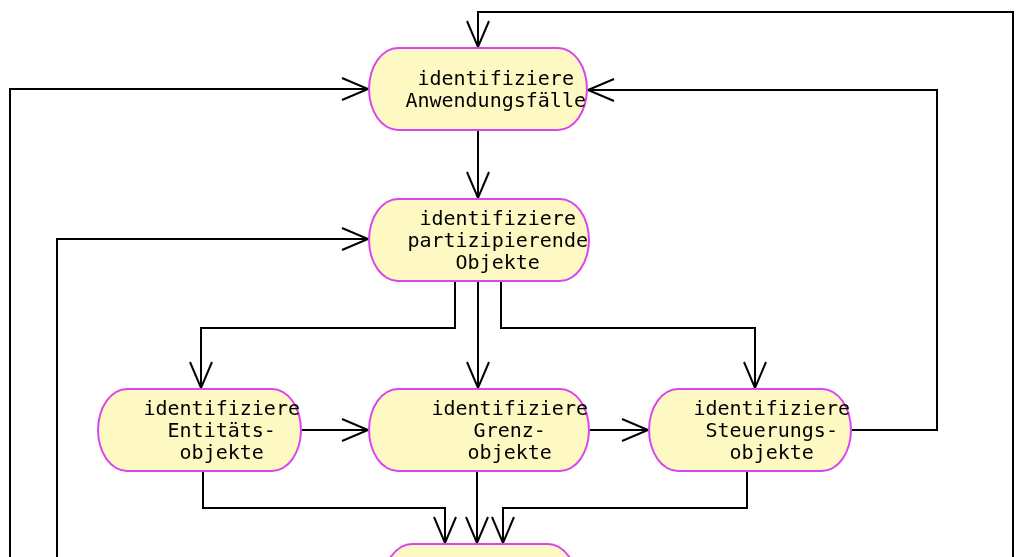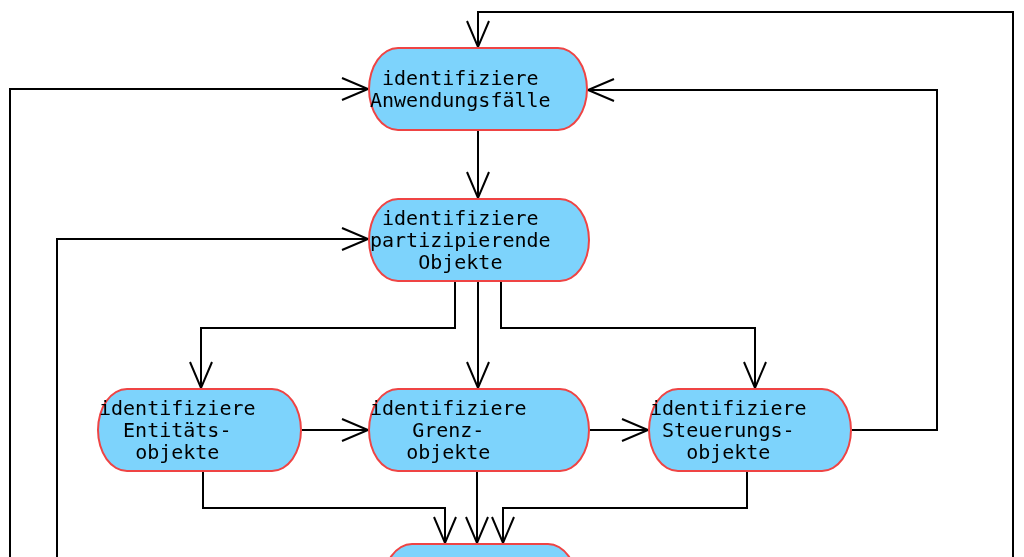--- a/index.html
+++ b/index.html
@@ -19,26 +19,26 @@
   .edges path {
     stroke: #000000;
     stroke-width: 2;
     fill: none;
     stroke-linecap: butt;
     stroke-linejoin: miter;
   }
   .node {
     position: absolute;
     box-sizing: border-box;
-    border: 2px solid #ef4444;
-    background: #7dd3fc;
+    border: 2px solid #d946ef;
+    background: #fef9c3;
     border-radius: 30px / 42px;
     display: flex;
     align-items: center;
-    justify-content: flex-start;
+    justify-content: flex-end;
   }
   .node .label {
     white-space: pre-line;
     text-align: center;
     font-size: 20px;
     line-height: 22px;
     color: #000000;
   }
   #node-use-cases     { left: 368px; top: 47px;  width: 220px; height: 84px; }
   #node-participating { left: 368px; top: 198px; width: 222px; height: 84px; }

